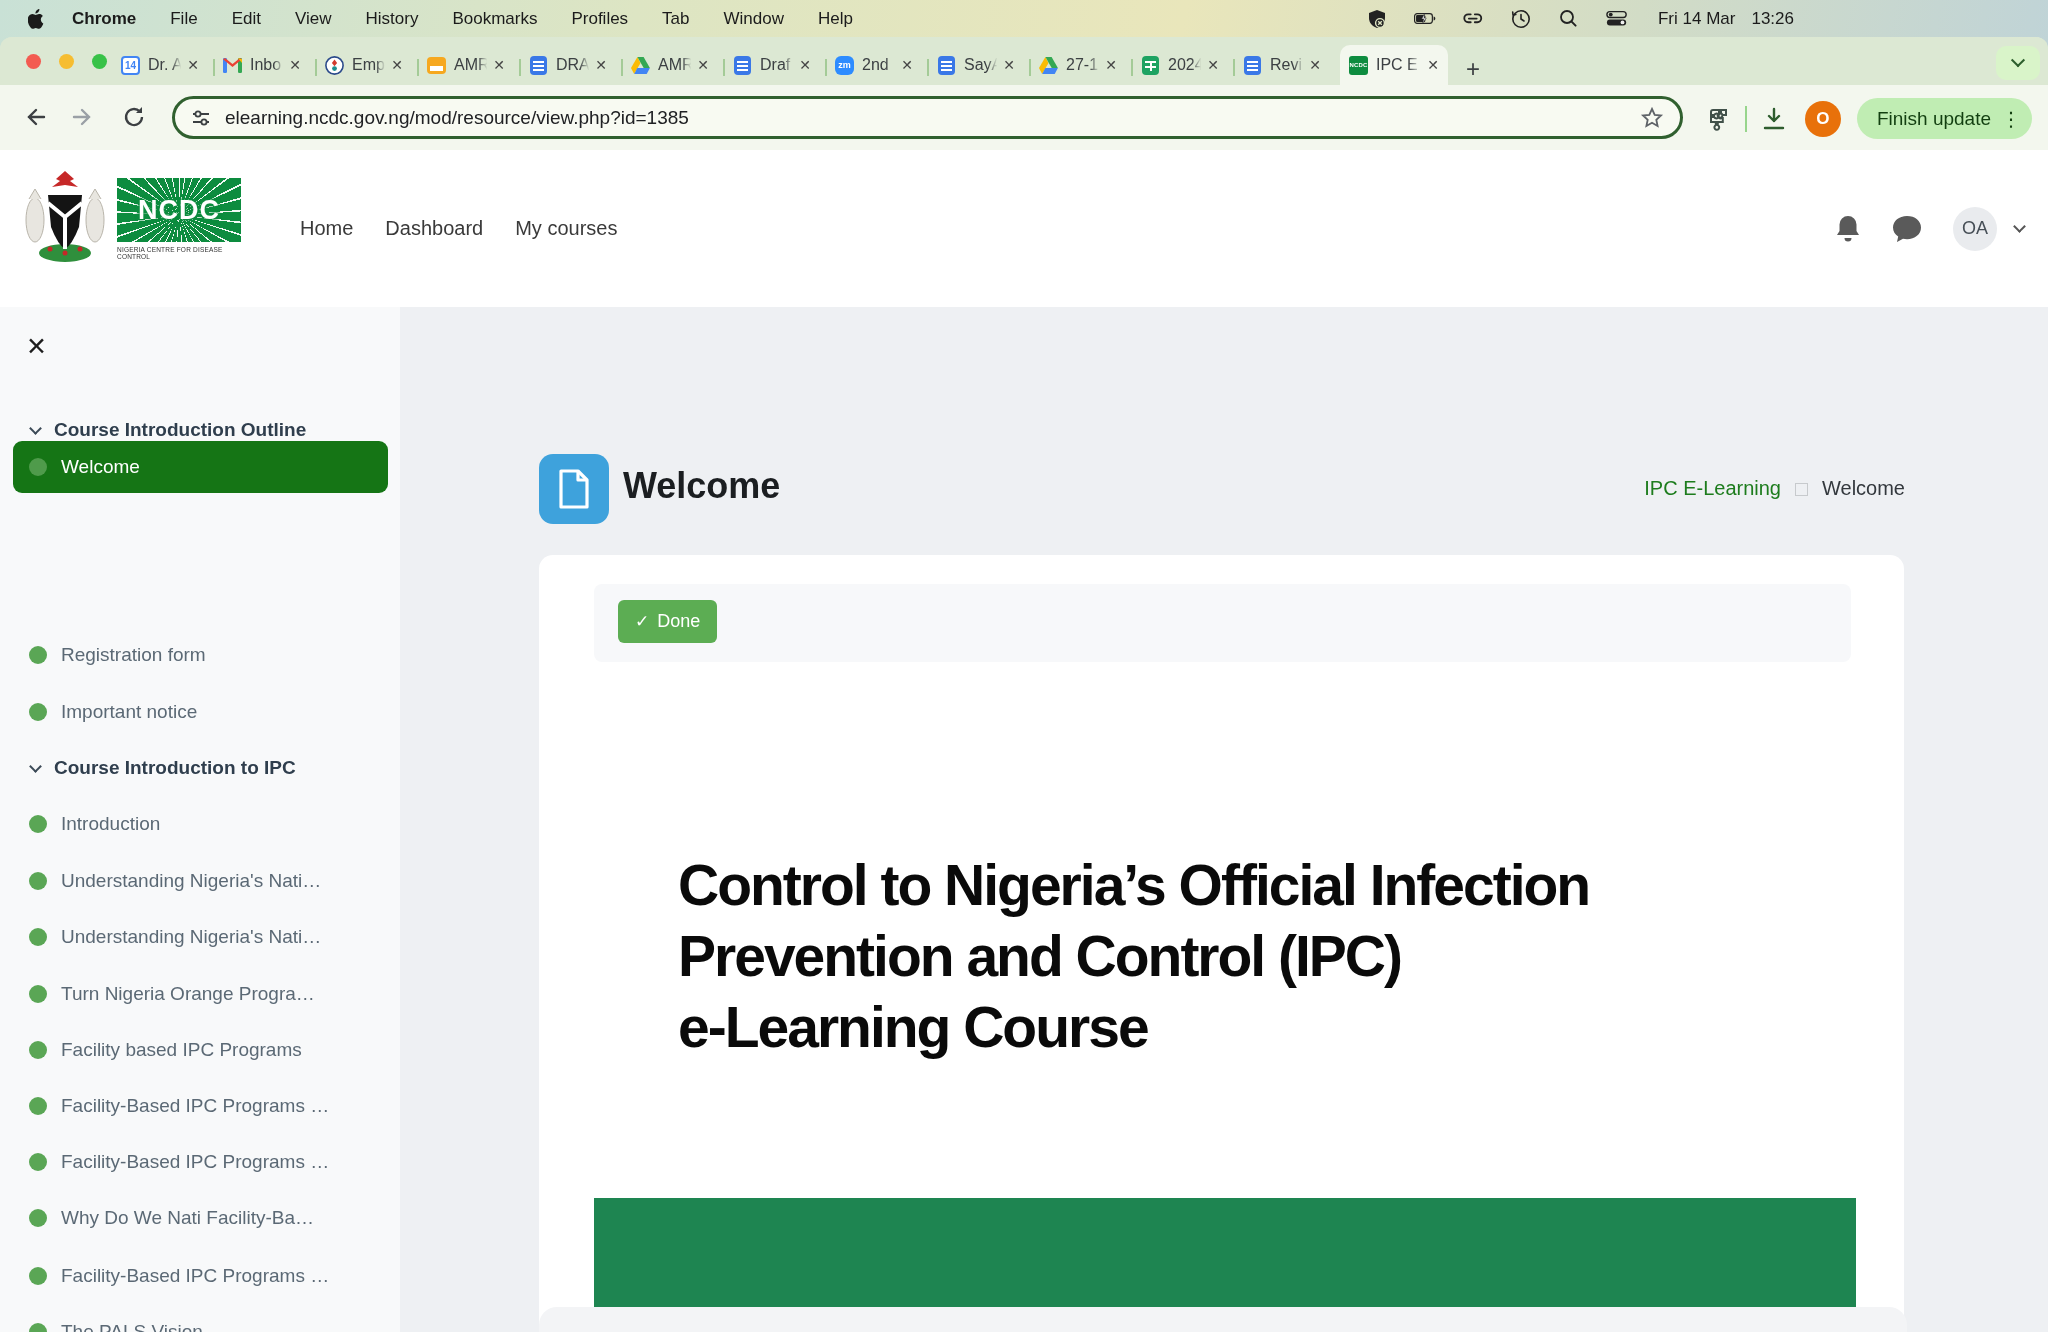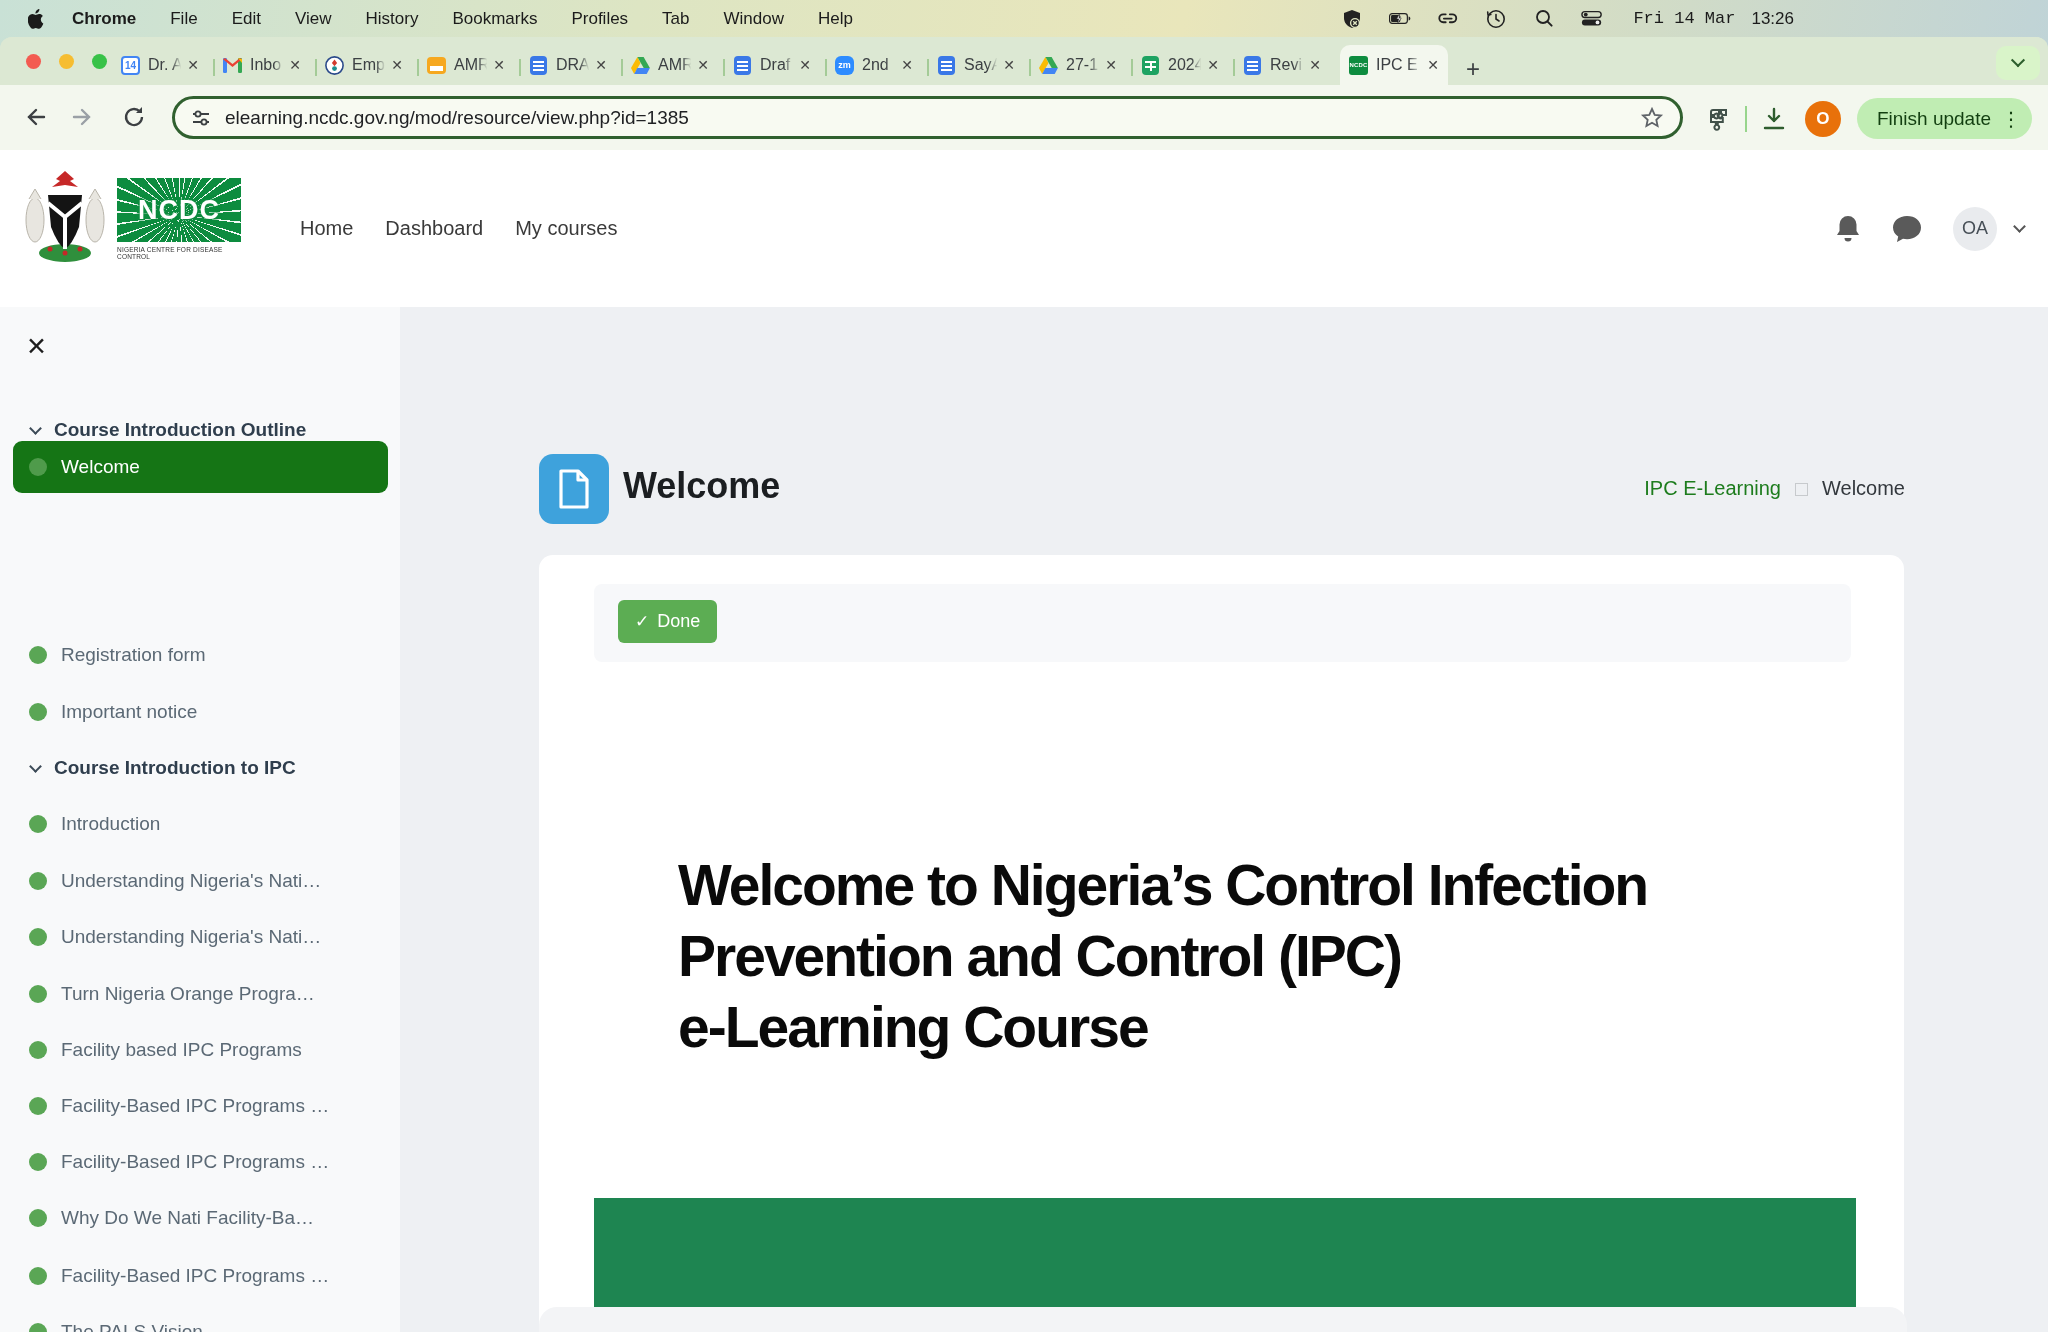--- a/index.html
+++ b/index.html
@@ -8,21 +8,21 @@
     background:linear-gradient(100deg,#c9e1d6 0%,#dde5c3 28%,#e9e6bb 52%,#d2dcc6 72%,#b6cfe0 100%); }
 
   
   .menubar { position:absolute; left:0; top:0; width:1812px; height:37px;
     display:flex; align-items:center; padding:0 18px; font-size:17px; color:#1b1b1b; }
   .menubar .apple { width:18px; height:20px; margin:0 26px 0 10px; }
   .menubar .mitem { margin-right:34px; }
   .menubar .mitem.bold { font-weight:700; }
   .menubar .spacer { flex:1; }
   .menubar .sicon { width:22px; height:22px; margin-left:26px; display:flex; align-items:center; justify-content:center; }
-  .menubar .mdate { margin-left:30px;font-family:Liberation Mono, monospace; }
+  .menubar .mdate { margin-left:30px; }
   .menubar .mtime { margin-left:16px; }
 
   
   .window { position:absolute; left:0; top:37px; width:2048px; height:1295px;
     border-radius:12px 12px 0 0; overflow:hidden; background:#dce8d3; }
 
   
   .tabstrip { position:absolute; left:0; top:0; width:100%; height:48px; background:#dce8d3;border-radius:9px; }
   .lights { position:absolute; left:26px; top:17px; display:flex; gap:18px; }
   .light { width:15px; height:15px; border-radius:50%; }
@@ -500,21 +500,21 @@
 
       <div class="card">
         <div class="done-banner">
           <span class="done-btn">
             <span class="chk">✓</span>
             <span>Done</span>
           </span>
         </div>
 
         <div class="heading">
-          <div>Welcome to Nigeria’s Control Infection</div>
+          <div>Control to Nigeria’s Official Infection</div>
           <div>Prevention and Control (IPC)</div>
           <div>e-Learning Course</div>
         </div>
 
         <div class="greenrect"></div>
       </div>
 
       <div class="footer-hint"></div>
     </div>
 

